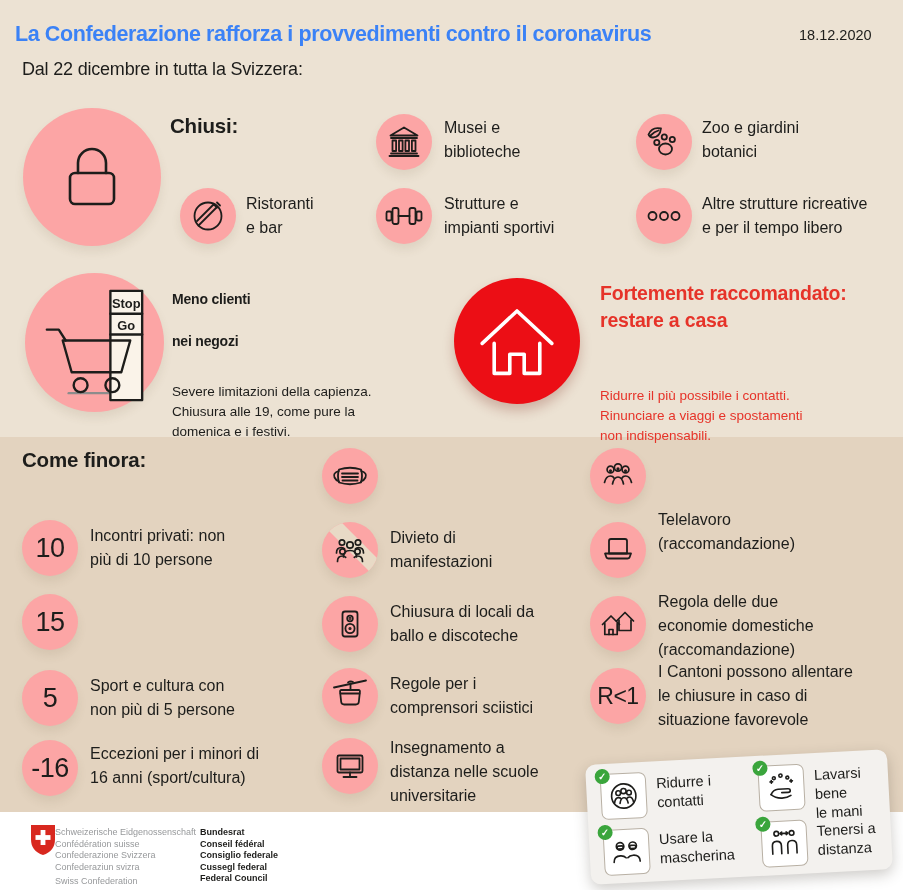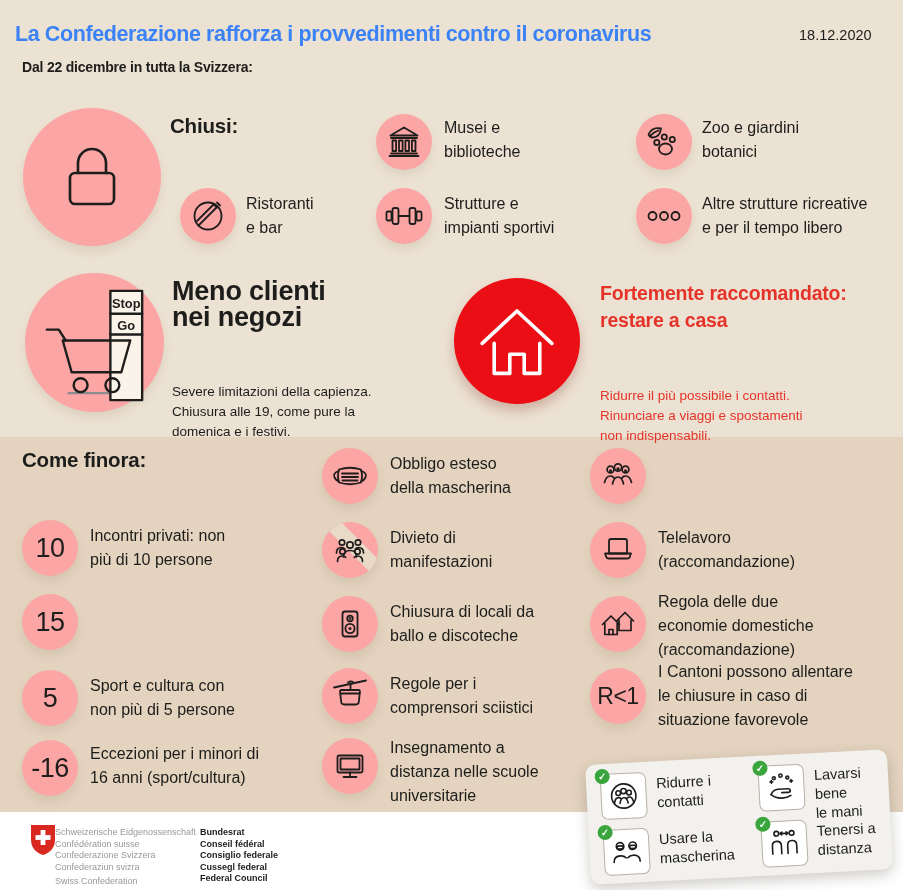--- a/index.html
+++ b/index.html
@@ -3,26 +3,26 @@
 <meta charset="utf-8">
 <style>
   html,body{margin:0;padding:0;}
   body{width:903px;height:890px;position:relative;overflow:hidden;background:#ffffff;
        font-family:"Liberation Sans",sans-serif;color:#1d1d1b;}
   .abs{position:absolute;}
   .bg-top{left:0;top:0;width:903px;height:437px;background:#ece2d3;}
   .bg-mid{left:0;top:437px;width:903px;height:375px;background:#e3d3bf;}
   .title{left:15px;top:22px;font-size:21.5px;font-weight:bold;color:#3b82f6;letter-spacing:-0.4px;}
   .date{left:799px;top:27px;font-size:14.5px;text-align:center;}
-  .subtitle{left:22px;top:59px;font-size:14px;font-weight:bold;letter-spacing:-0.2px;}
+  .subtitle{left:22px;top:59px;font-size:18px;font-weight:normal;letter-spacing:-0.2px;}
   .circle{background:#fca5a5;border-radius:50%;display:flex;align-items:center;justify-content:center;
           box-shadow:0 6px 10px rgba(95,75,50,0.10);}
   .sm{width:56px;height:56px;}
   .h1{font-size:20.5px;font-weight:bold;letter-spacing:-0.2px;}
-  .h2{font-size:27px;font-weight:bold;line-height:26px;letter-spacing:-0.2px;white-space:pre-line;}
+  .h2{font-size:14px;font-weight:bold;line-height:42px;letter-spacing:-0.2px;white-space:pre-line;}
   .lbl{font-size:16px;line-height:24px;white-space:pre-line;}
   .fine{font-size:13.5px;line-height:20px;white-space:pre-line;margin-top:40px;}
   .red{color:#e63329;}
   .redcircle{background:#ec0e15;border-radius:50%;display:flex;align-items:center;justify-content:center;
              box-shadow:0 7px 12px rgba(120,30,20,0.25);}
   .numbadge{font-size:27px;letter-spacing:-0.5px;}
   .stripe-wrap{overflow:hidden;position:relative;}
   .stripe{position:absolute;left:-14px;top:20px;width:100px;height:15px;background:#e8dac6;
           transform:rotate(45deg);transform-origin:50% 50%;}
   svg{display:block;}
@@ -176,22 +176,20 @@
 16 anni (sport/cultura)</div>
 
   <div class="abs circle sm" style="left:322px;top:448px;">
     <svg width="40" height="40" viewBox="0 0 40 40" fill="none" stroke="#1d1d1b" stroke-width="1.8" stroke-linecap="round" stroke-linejoin="round">
       <path d="M9 13.5 Q20 10 31 13.5 Q33 20 31 26.5 Q20 30 9 26.5 Q7 20 9 13.5 Z"></path>
       <path d="M12 17.5 H28 M12 21 H28 M12.5 24.5 H27.5"></path>
       <path d="M8.8 15 Q2.5 17 4.5 21.5 Q6 24.5 9 25.5"></path>
       <path d="M31.2 15 Q37.5 17 35.5 21.5 Q34 24.5 31 25.5"></path>
     </svg>
   </div>
-  <div class="abs lbl" style="left:390px;top:452px;">Obbligo esteso
-della mascherina</div>
 
   <div class="abs circle sm stripe-wrap" style="left:322px;top:522px;">
     <div class="stripe"></div>
     <svg width="40" height="40" viewBox="0 0 40 40" fill="none" stroke="#1d1d1b" stroke-width="1.7" stroke-linecap="round" stroke-linejoin="round" style="position:relative">
       <circle cx="12" cy="12.5" r="2.7"></circle>
         <circle cx="28" cy="12.5" r="2.7"></circle>
       <path d="M6.5 23 q0-5.5 5-5.5 q2 0 3 1.2"></path>
         <path d="M33.5 23 q0-5.5-5-5.5 q-2 0-3 1.2"></path>
       <circle cx="20" cy="15" r="3.2"></circle>
         <path d="M13.5 27 q0-6.5 6.5-6.5 t6.5 6.5"></path>
@@ -253,21 +251,21 @@
       <path d="M33.5 26.5 q-1.5-6.5-6-6.5 q-2.5 0-3.5 2"></path>
     </svg>
   </div>
 
   <div class="abs circle sm" style="left:590px;top:522px;">
     <svg width="40" height="40" viewBox="0 0 40 40" fill="none" stroke="#1d1d1b" stroke-width="1.8" stroke-linecap="round" stroke-linejoin="round">
       <path d="M11 11 Q11 9 13 9 H27 Q29 9 29 11 V23.5 H11 Z"></path>
       <path d="M7 23.5 H33 L31.5 27.5 Q31 28.5 29.5 28.5 H10.5 Q9 28.5 8.5 27.5 Z"></path>
     </svg>
   </div>
-  <div class="abs lbl" style="left:658px;top:526px;">Telelavoro
+  <div class="abs lbl" style="left:658px;top:508px;">Telelavoro
 (raccomandazione)</div>
 
   <div class="abs circle sm" style="left:590px;top:596px;">
     <svg width="40" height="40" viewBox="0 0 40 40" fill="none" stroke="#1d1d1b" stroke-width="1.7" stroke-linecap="round" stroke-linejoin="round">
       <path d="M18.5 17 L27 8.5 L35.5 17"></path>
         <path d="M21 16 V26.5 H33 V16"></path>
       <path d="M4.5 20.5 L13 12 L21.5 20.5"></path>
         <path d="M6.8 19.5 V30.5 H19.2 V19.5"></path>
       <path d="M11 30.5 V25.5 H15 V30.5"></path>
     </svg>

